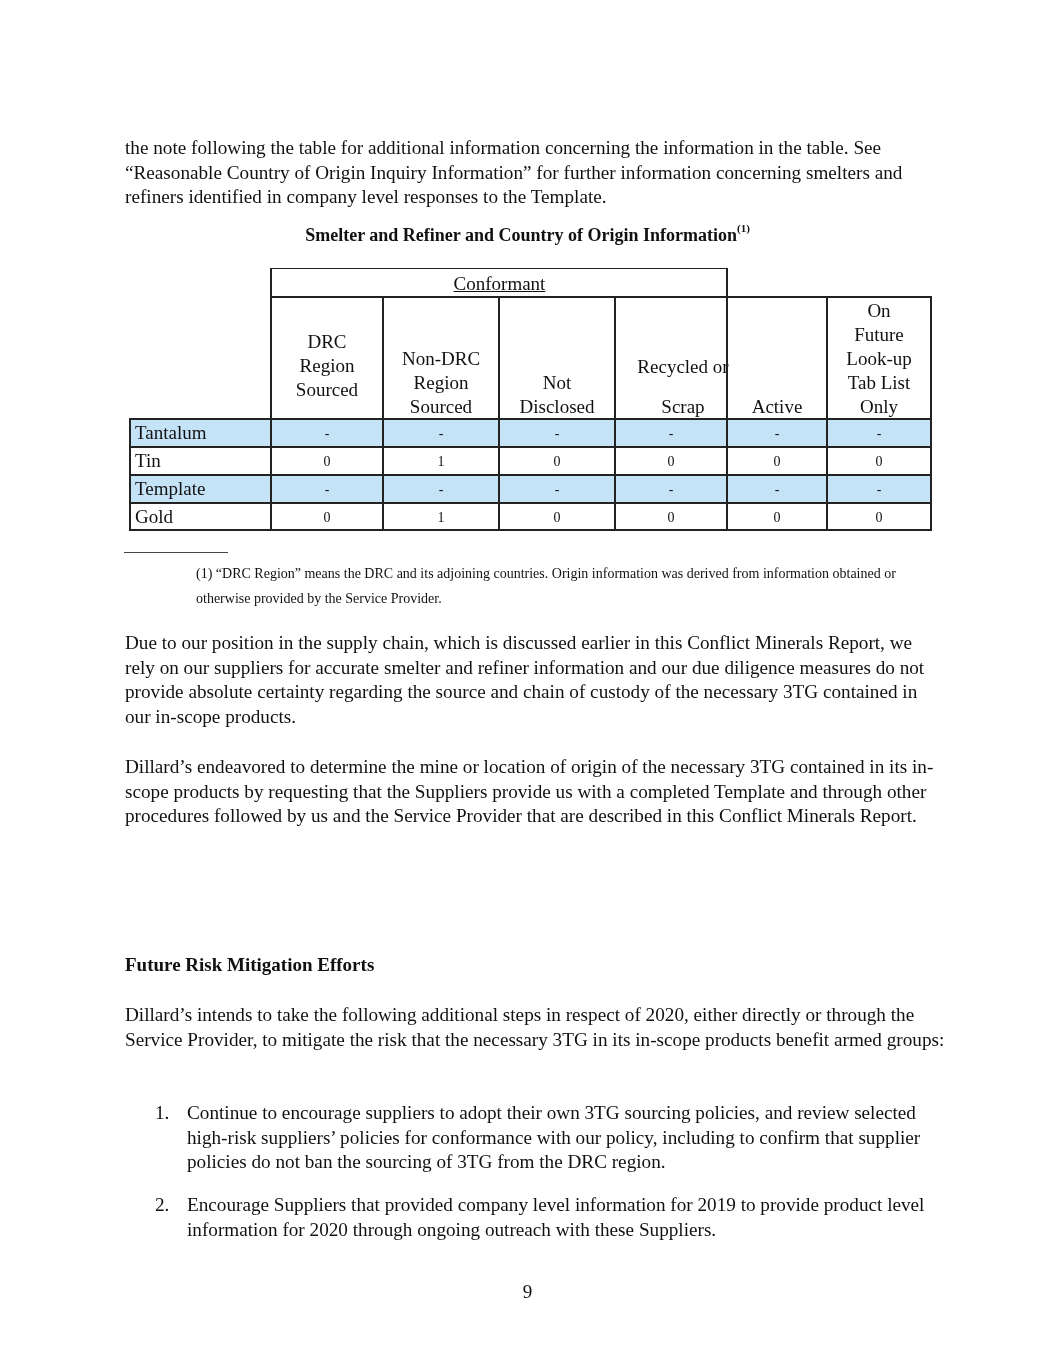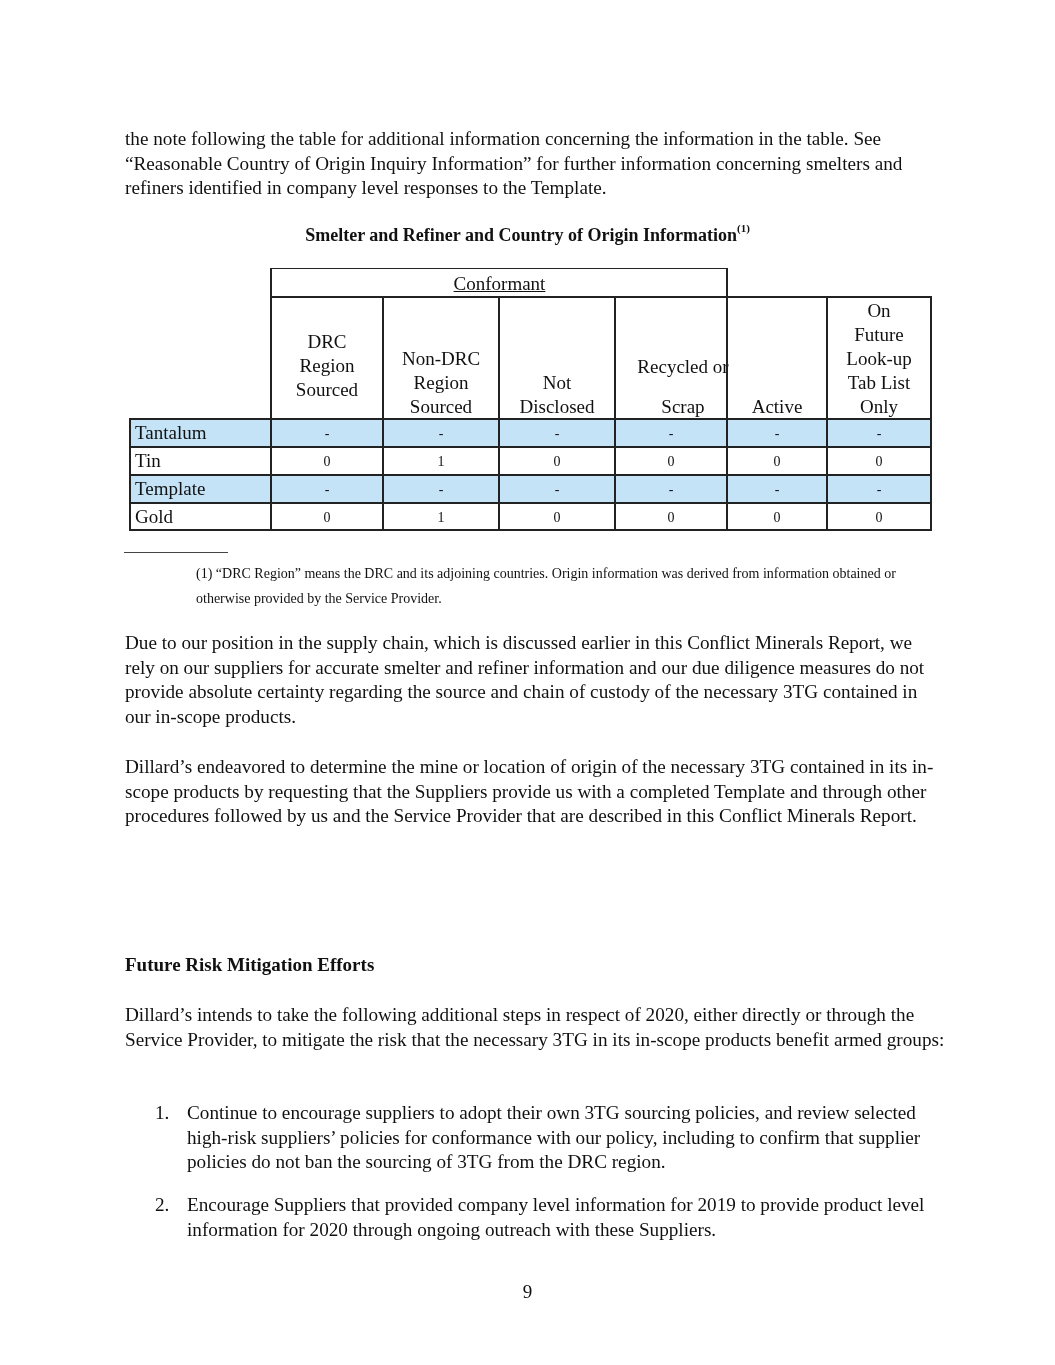--- a/index.html
+++ b/index.html
@@ -26,21 +26,21 @@
   .footnote { position: absolute; left: 196px; top: 561px; width: 720px; font-size: 14px; line-height: 25px; }
   .heading { position: absolute; left: 125px; top: 954px; font-weight: bold; font-size: 19px; }
   .li { position: absolute; left: 155px; width: 770px; font-size: 19.2px; line-height: 24.5px; }
   .li .num { position: absolute; left: 0; }
   .li .txt { position: absolute; left: 32px; width: 740px; }
   .pagenum { position: absolute; left: 0; width: 1055px; top: 1281px; text-align: center; font-size: 19px; }
 </style>
 </head>
 <body>
 
-<p class="p" style="top:127px;">the note following the table for additional information concerning the information in the table. See “Reasonable Country of Origin Inquiry Information” for further information concerning smelters and refiners identified in company level responses to the Template.</p>
+<p class="p" style="top:136px;">the note following the table for additional information concerning the information in the table. See “Reasonable Country of Origin Inquiry Information” for further information concerning smelters and refiners identified in company level responses to the Template.</p>
 
 <div class="title"><span>Smelter and Refiner and Country of Origin Information</span><sup>(1)</sup></div>
 
 <div>
   <div class="conformant"><span>Conformant</span></div>
 
   <div class="row blue" style="top:419px;"></div>
   <div class="row" style="top:447px;"></div>
   <div class="row blue" style="top:475px;"></div>
   <div class="row" style="top:503px;"></div>

